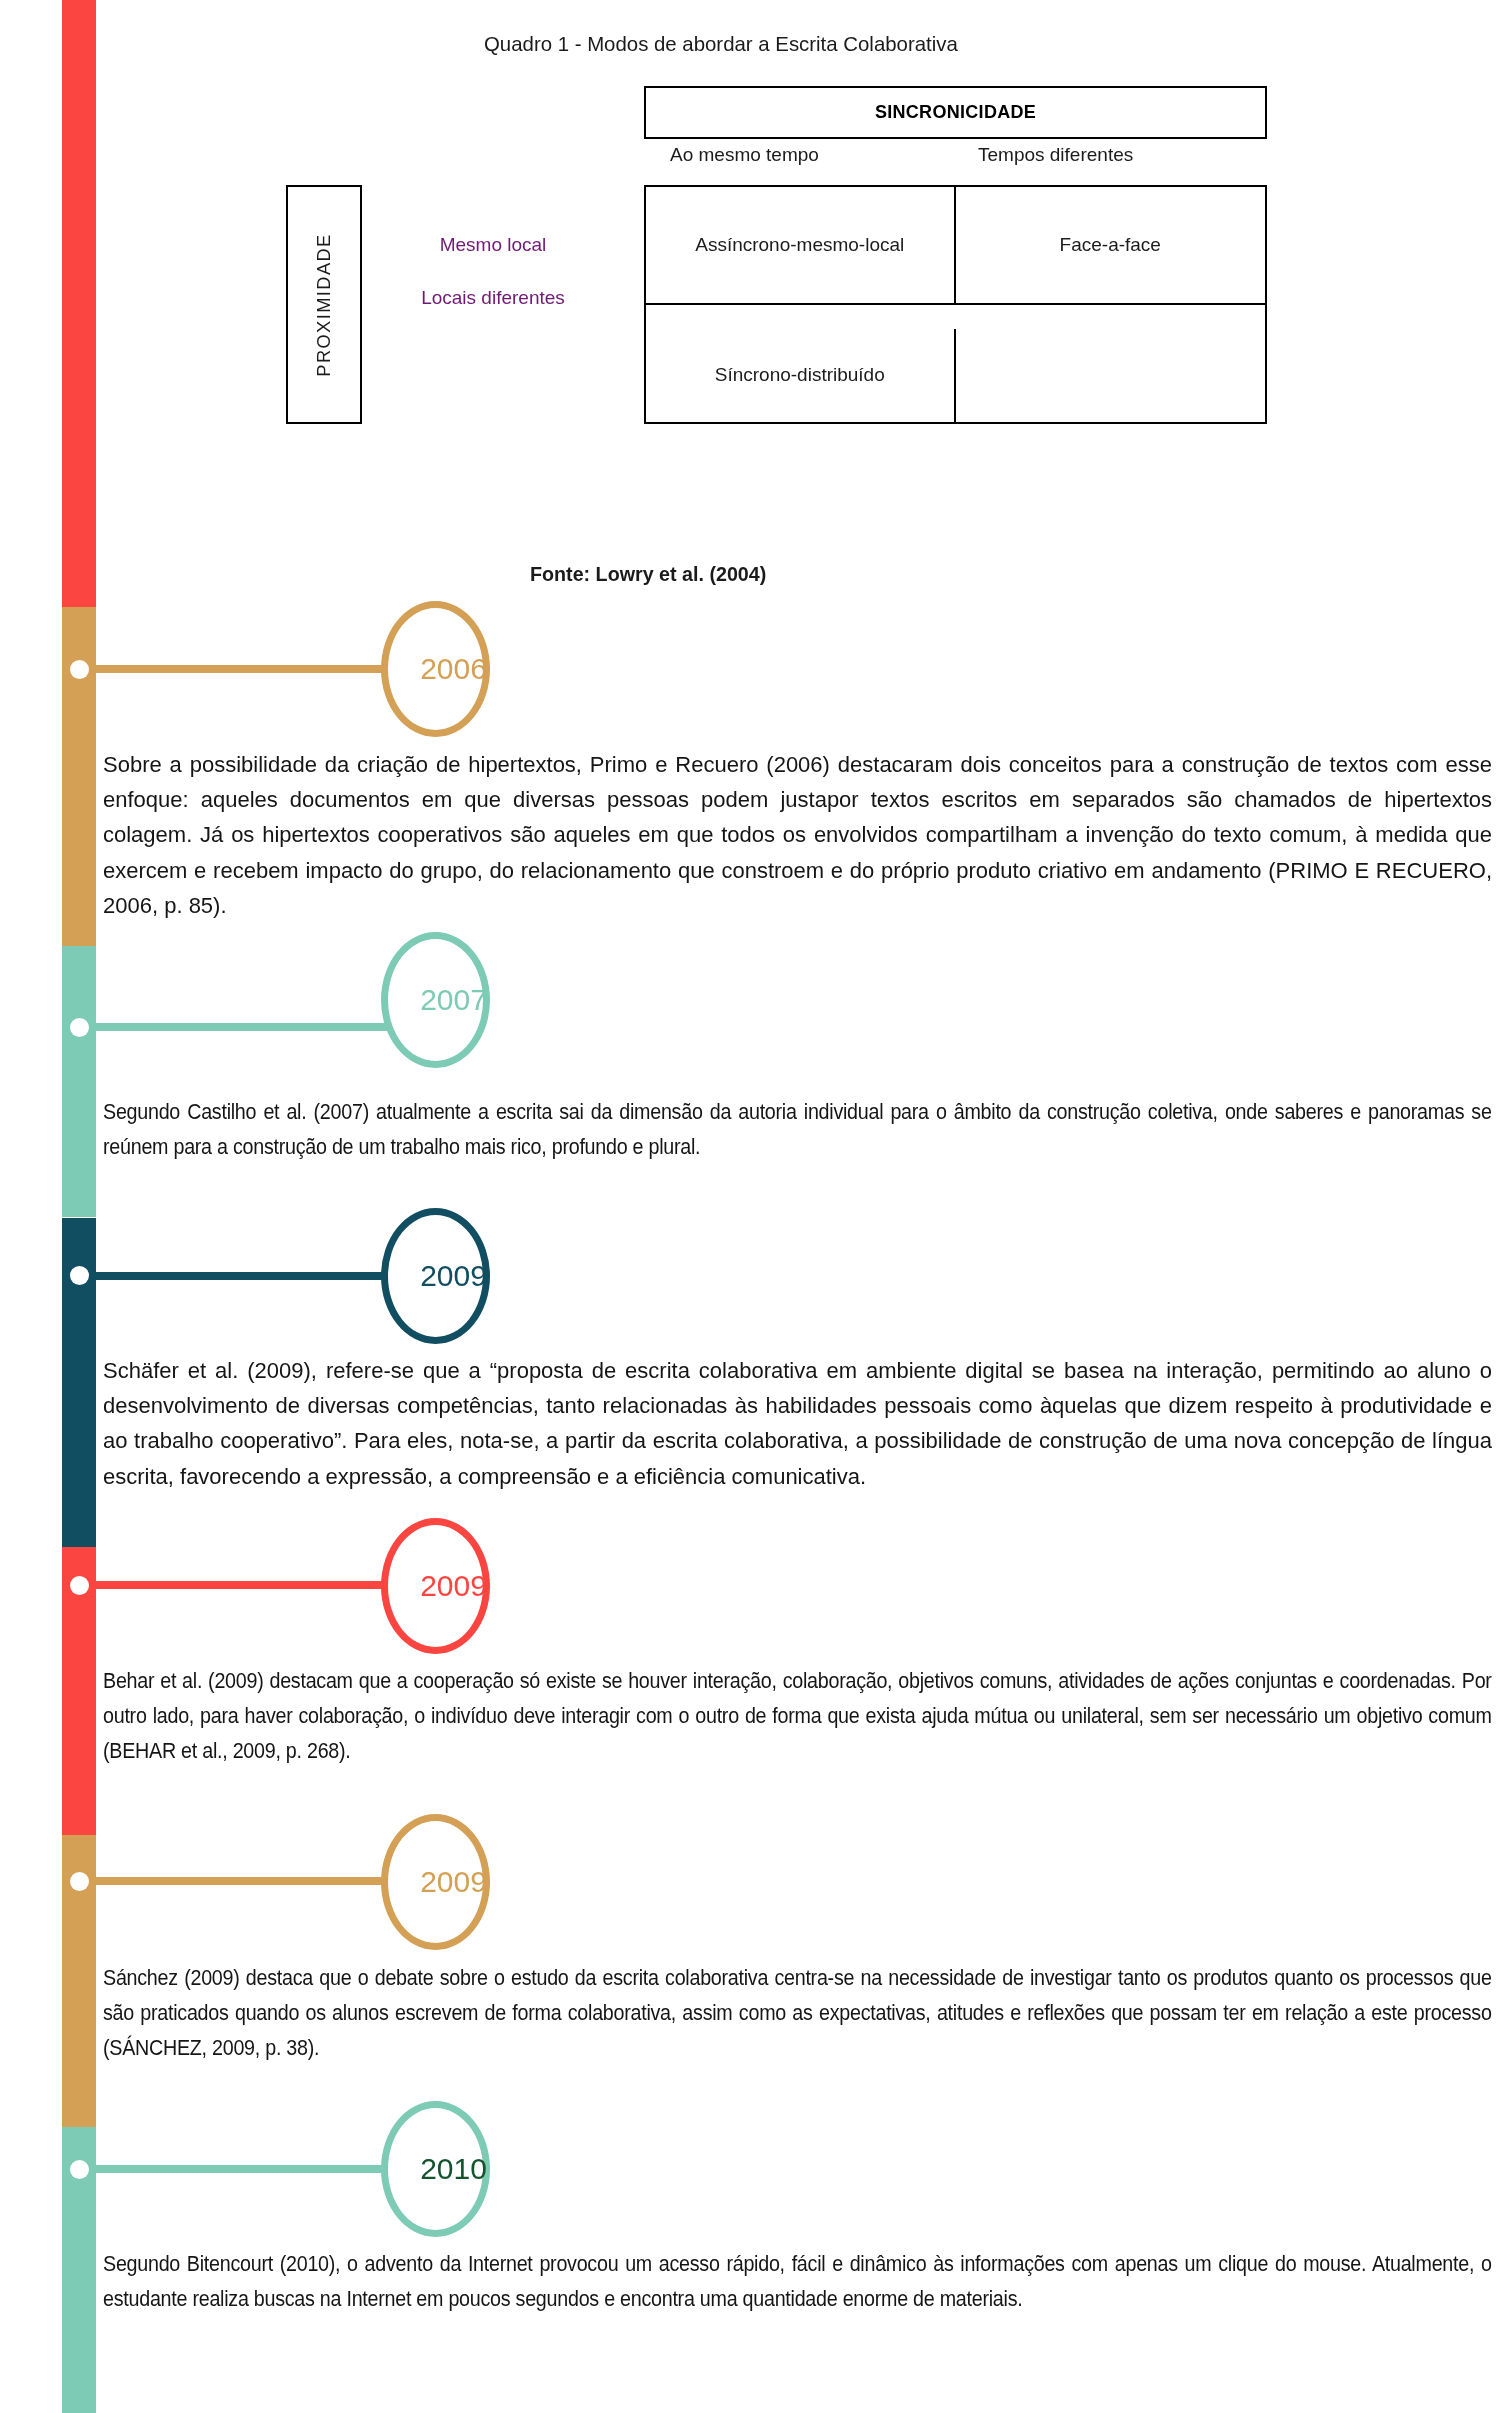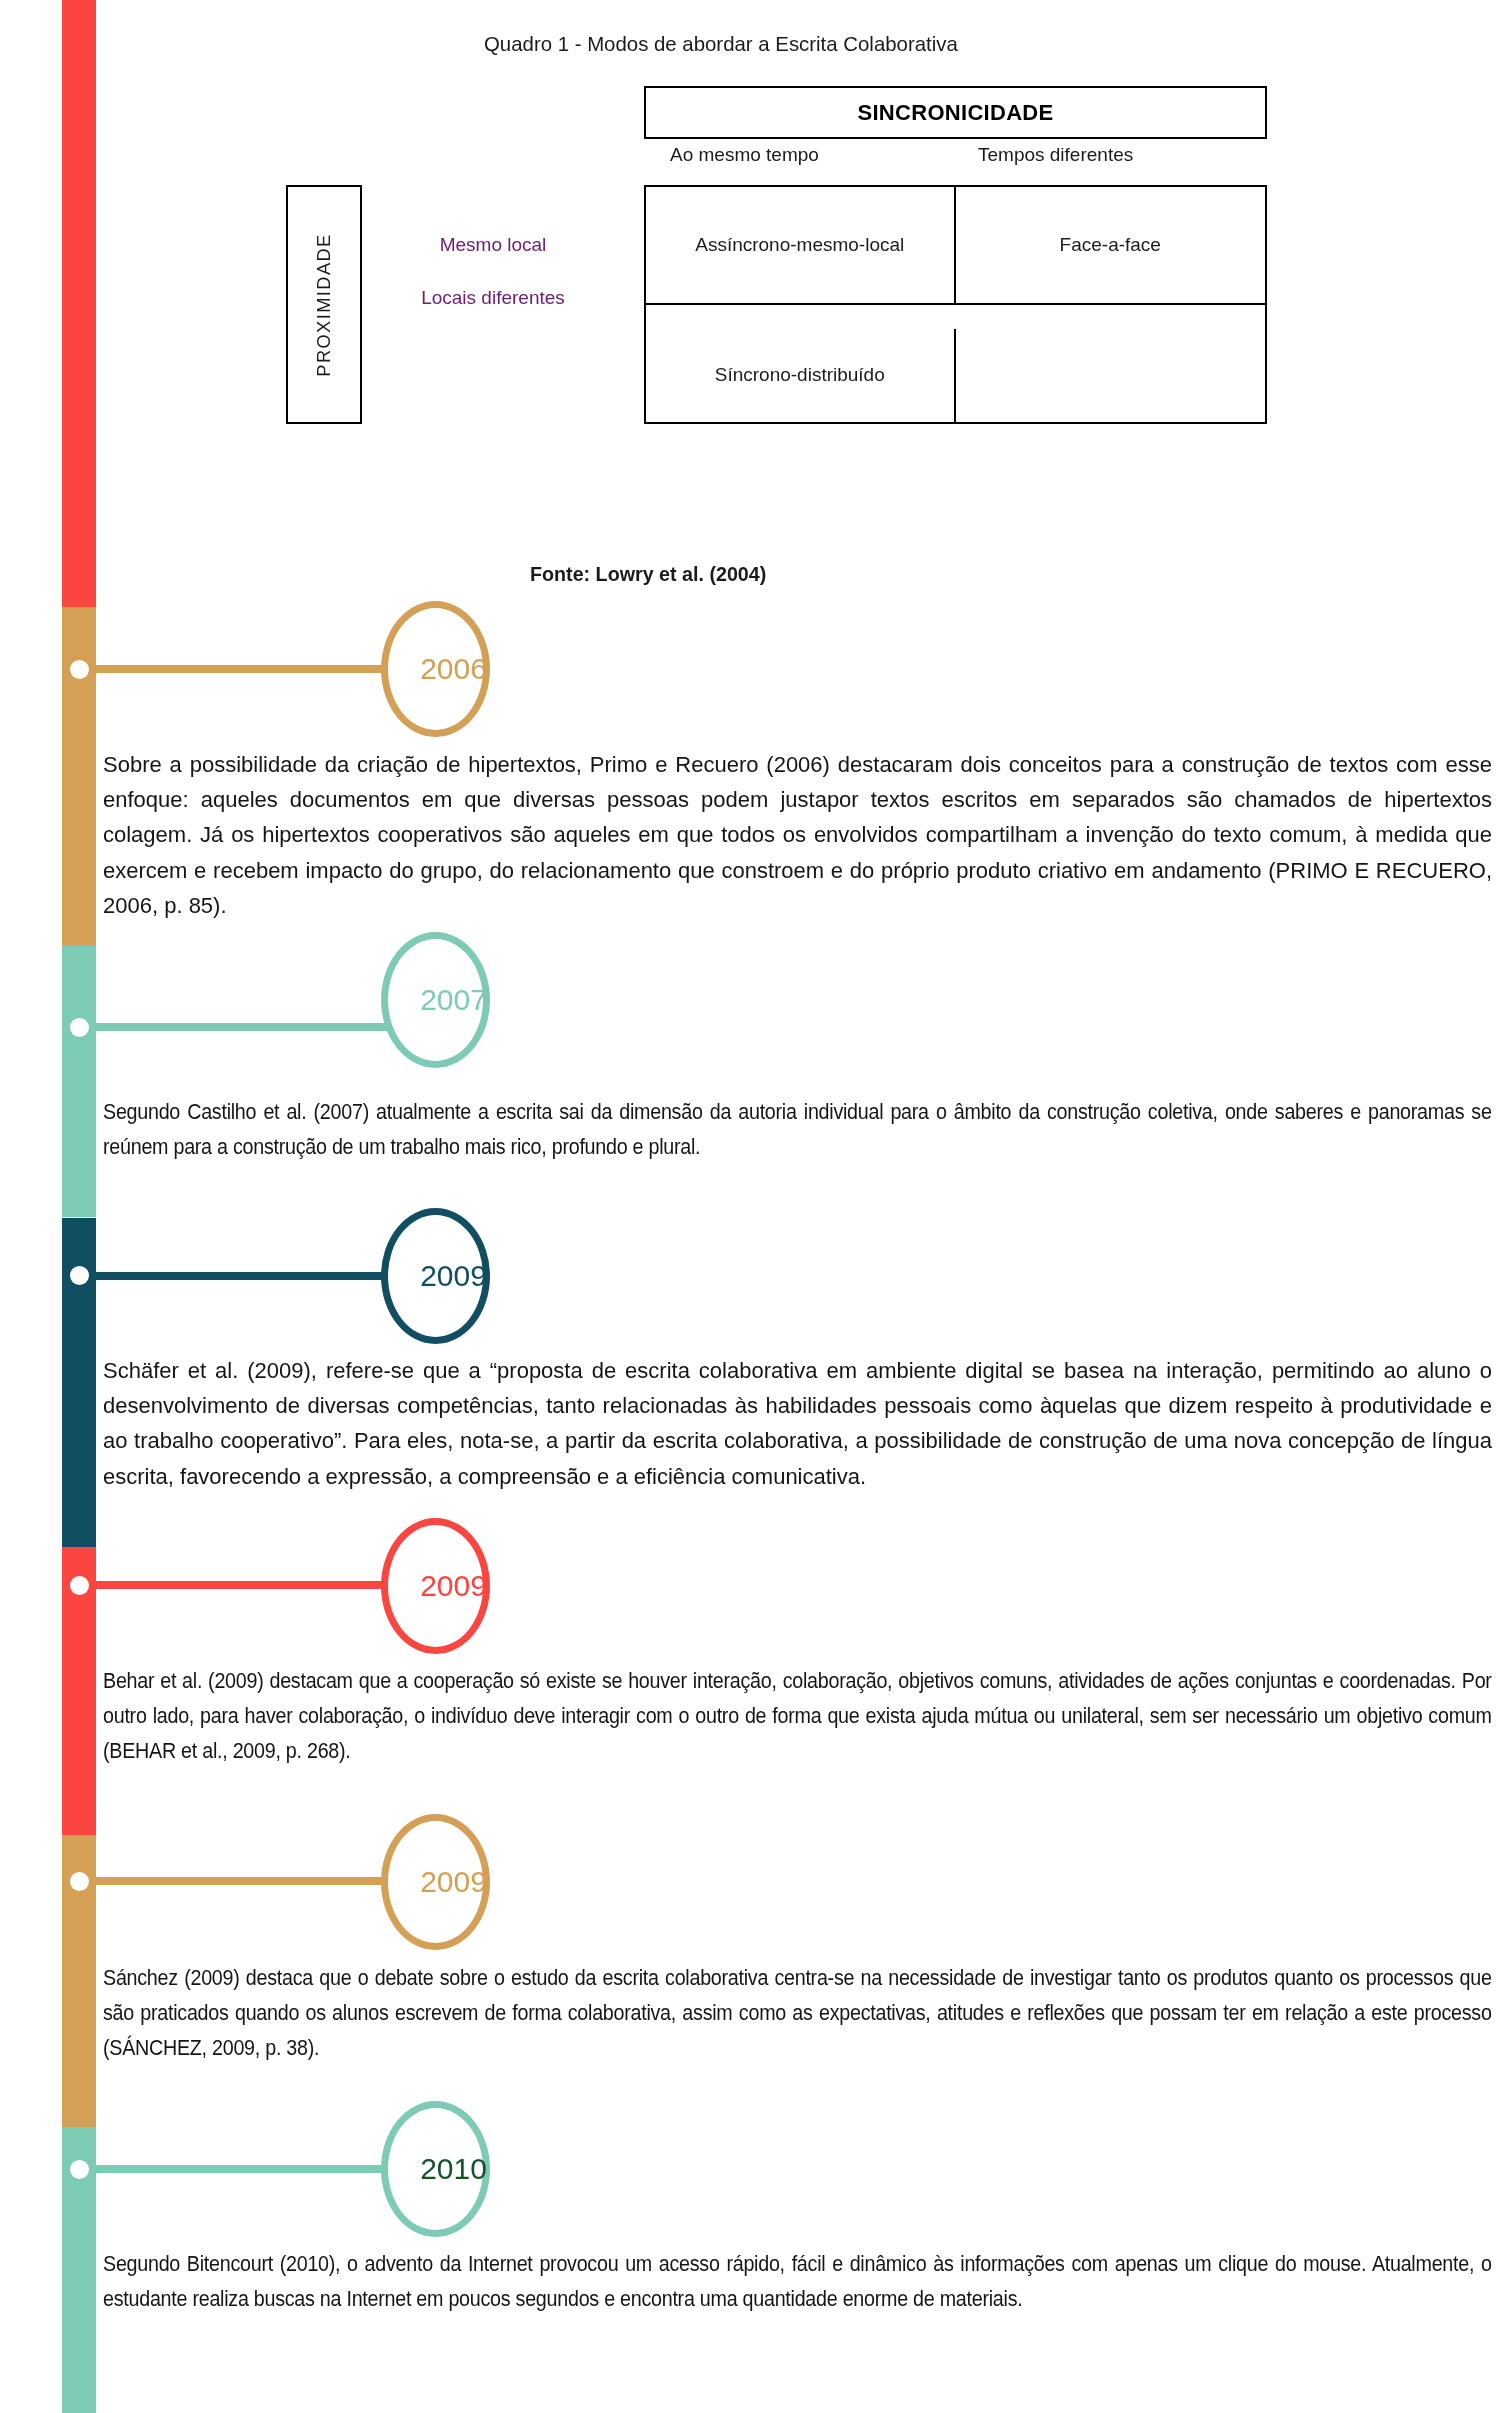--- a/index.html
+++ b/index.html
@@ -54,21 +54,21 @@
     position: absolute;
     left: 358px;
     top: 0px;
     width: 623px;
     height: 53px;
     border: 2px solid #000000;
     box-sizing: border-box;
     display: flex;
     align-items: center;
     justify-content: center;
-    font-size: 22px;
+    font-size: 18px;
     font-weight: bold;
     letter-spacing: 0.3px;
     color: #000000;
   }
   .sync-sub {
     position: absolute;
     top: 58px;
     font-size: 19px;
     color: #1b1b1b;
     white-space: nowrap;

